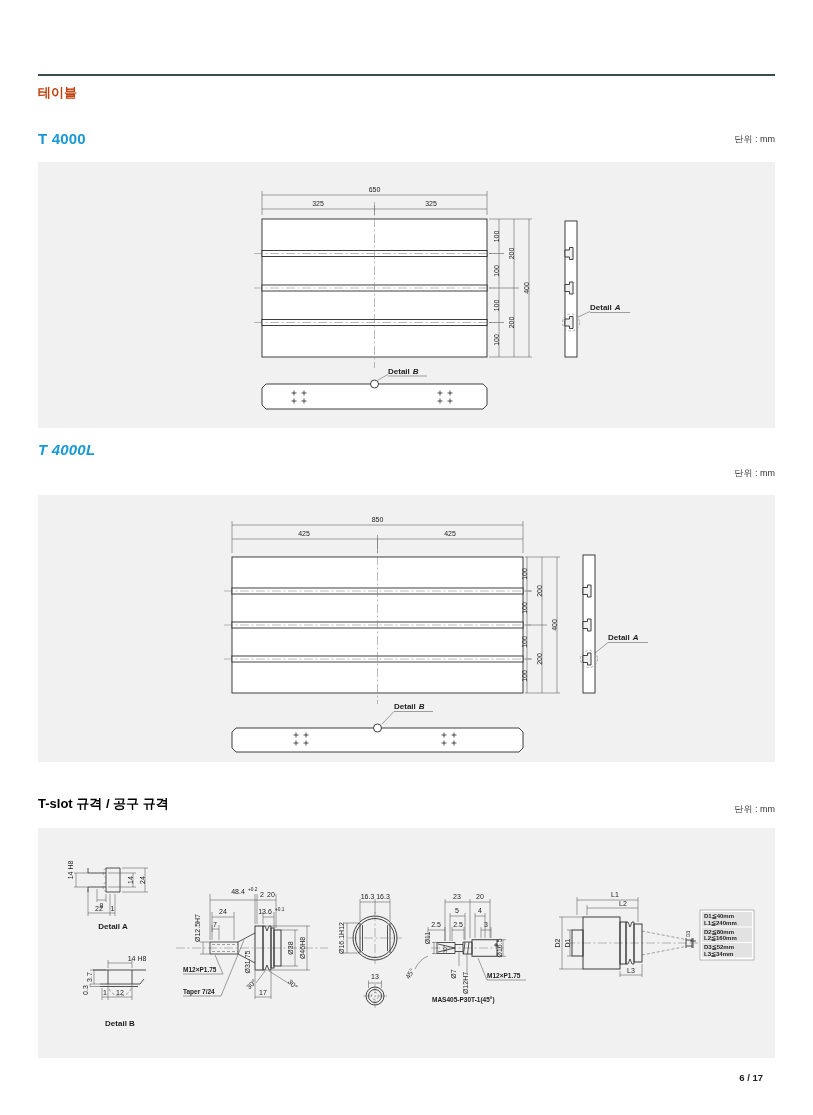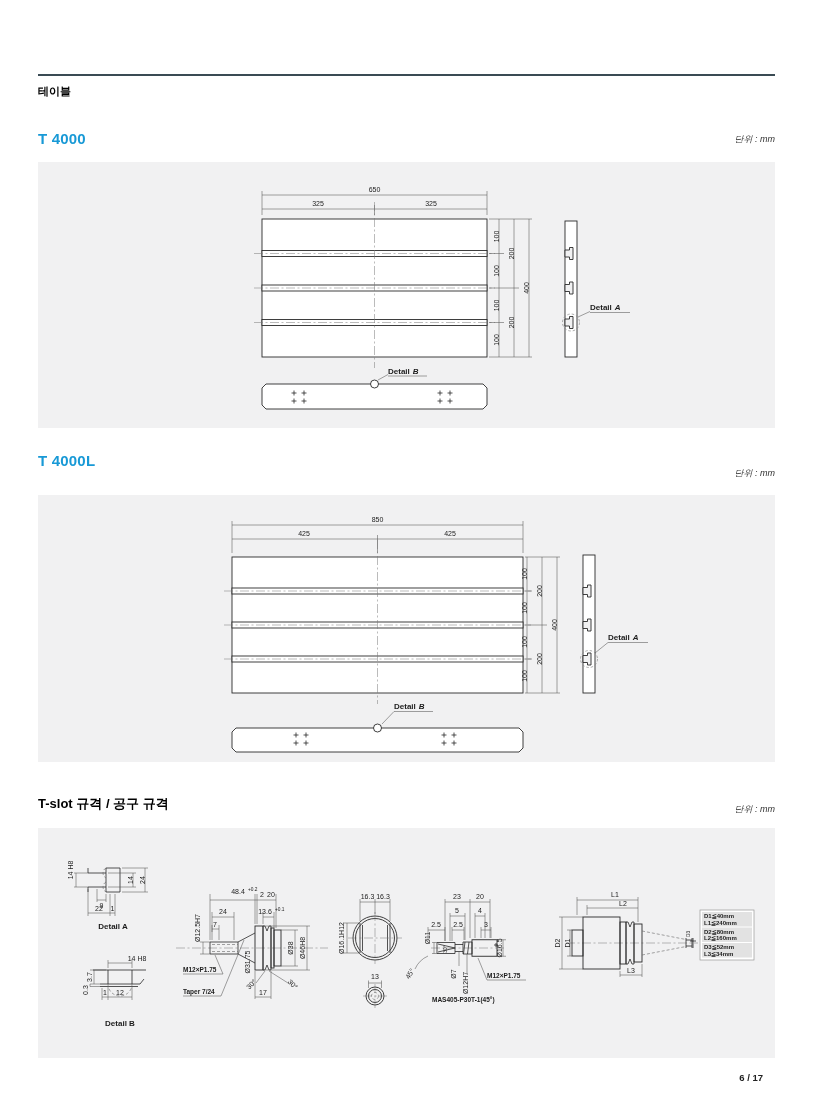--- a/index.html
+++ b/index.html
@@ -1,24 +1,24 @@
 <!DOCTYPE html>
 <html><head>
 <meta charset="utf-8">
 <style>
   html,body{margin:0;padding:0;}
   body{width:813px;height:1115px;position:relative;background:#ffffff;
        font-family:"Liberation Sans", sans-serif;color:#1a1a1a;overflow:hidden;}
   .rule{position:absolute;left:38px;width:737px;top:74px;height:2px;background:#3a4b54;}
-  .sec-header{position:absolute;left:38px;top:84px;font-size:11px;font-weight:bold;color:#000000;}
+  .sec-header{position:absolute;left:38px;top:84px;font-size:13px;font-weight:bold;color:#c2410c;}
   .model-title{position:absolute;left:38px;font-size:15px;font-weight:bold;color:#1899d6;letter-spacing:.2px;}
   .model-title.t1{top:122px;margin-top:8px;}
-  .model-title.t2{top:452px;}
+  .model-title.t2{top:441px;font-style:italic;}
   .sub-title{position:absolute;left:38px;top:795px;font-size:13px;font-weight:bold;color:#000000;}
-  .unit{position:absolute;right:38px;font-size:9px;color:#333;font-style:italic;}
+  .unit{position:absolute;right:38px;font-size:9px;color:#333;}
   .unit.u1{top:133px;} .unit.u2{top:467px;} .unit.u3{top:803px;}
   .panel{position:absolute;left:38px;width:737px;background:#f1f1f2;}
   .panel.p1{top:162px;height:266px;}
   .panel.p2{top:495px;height:267px;}
   .panel.p3{top:828px;height:230px;}
   .page-num{position:absolute;top:1072px;right:50px;font-size:9.5px;font-weight:bold;color:#222;}
   svg{display:block;}
   .o{fill:#ffffff;stroke:#2a2a2a;stroke-width:.9;}
   .og{fill:#f1f1f2;stroke:#2a2a2a;stroke-width:.9;}
   .sn{fill:none;stroke:#2a2a2a;stroke-width:.9;}

